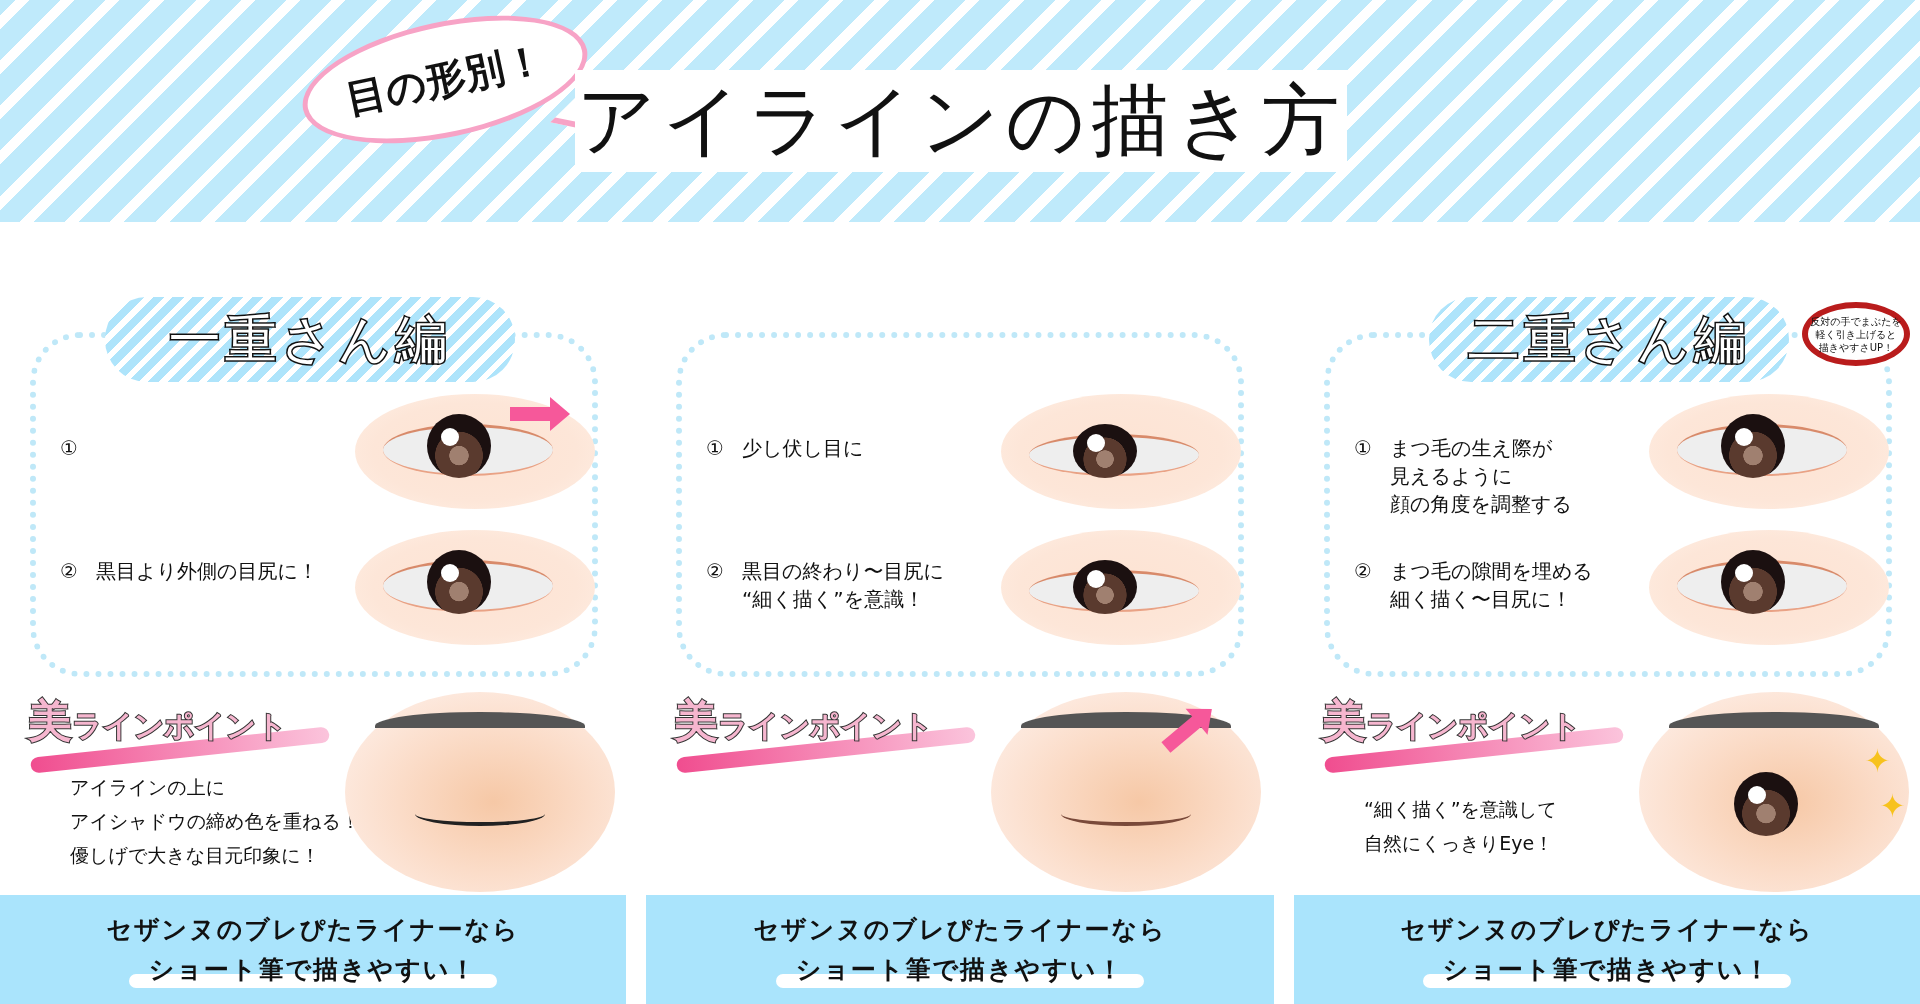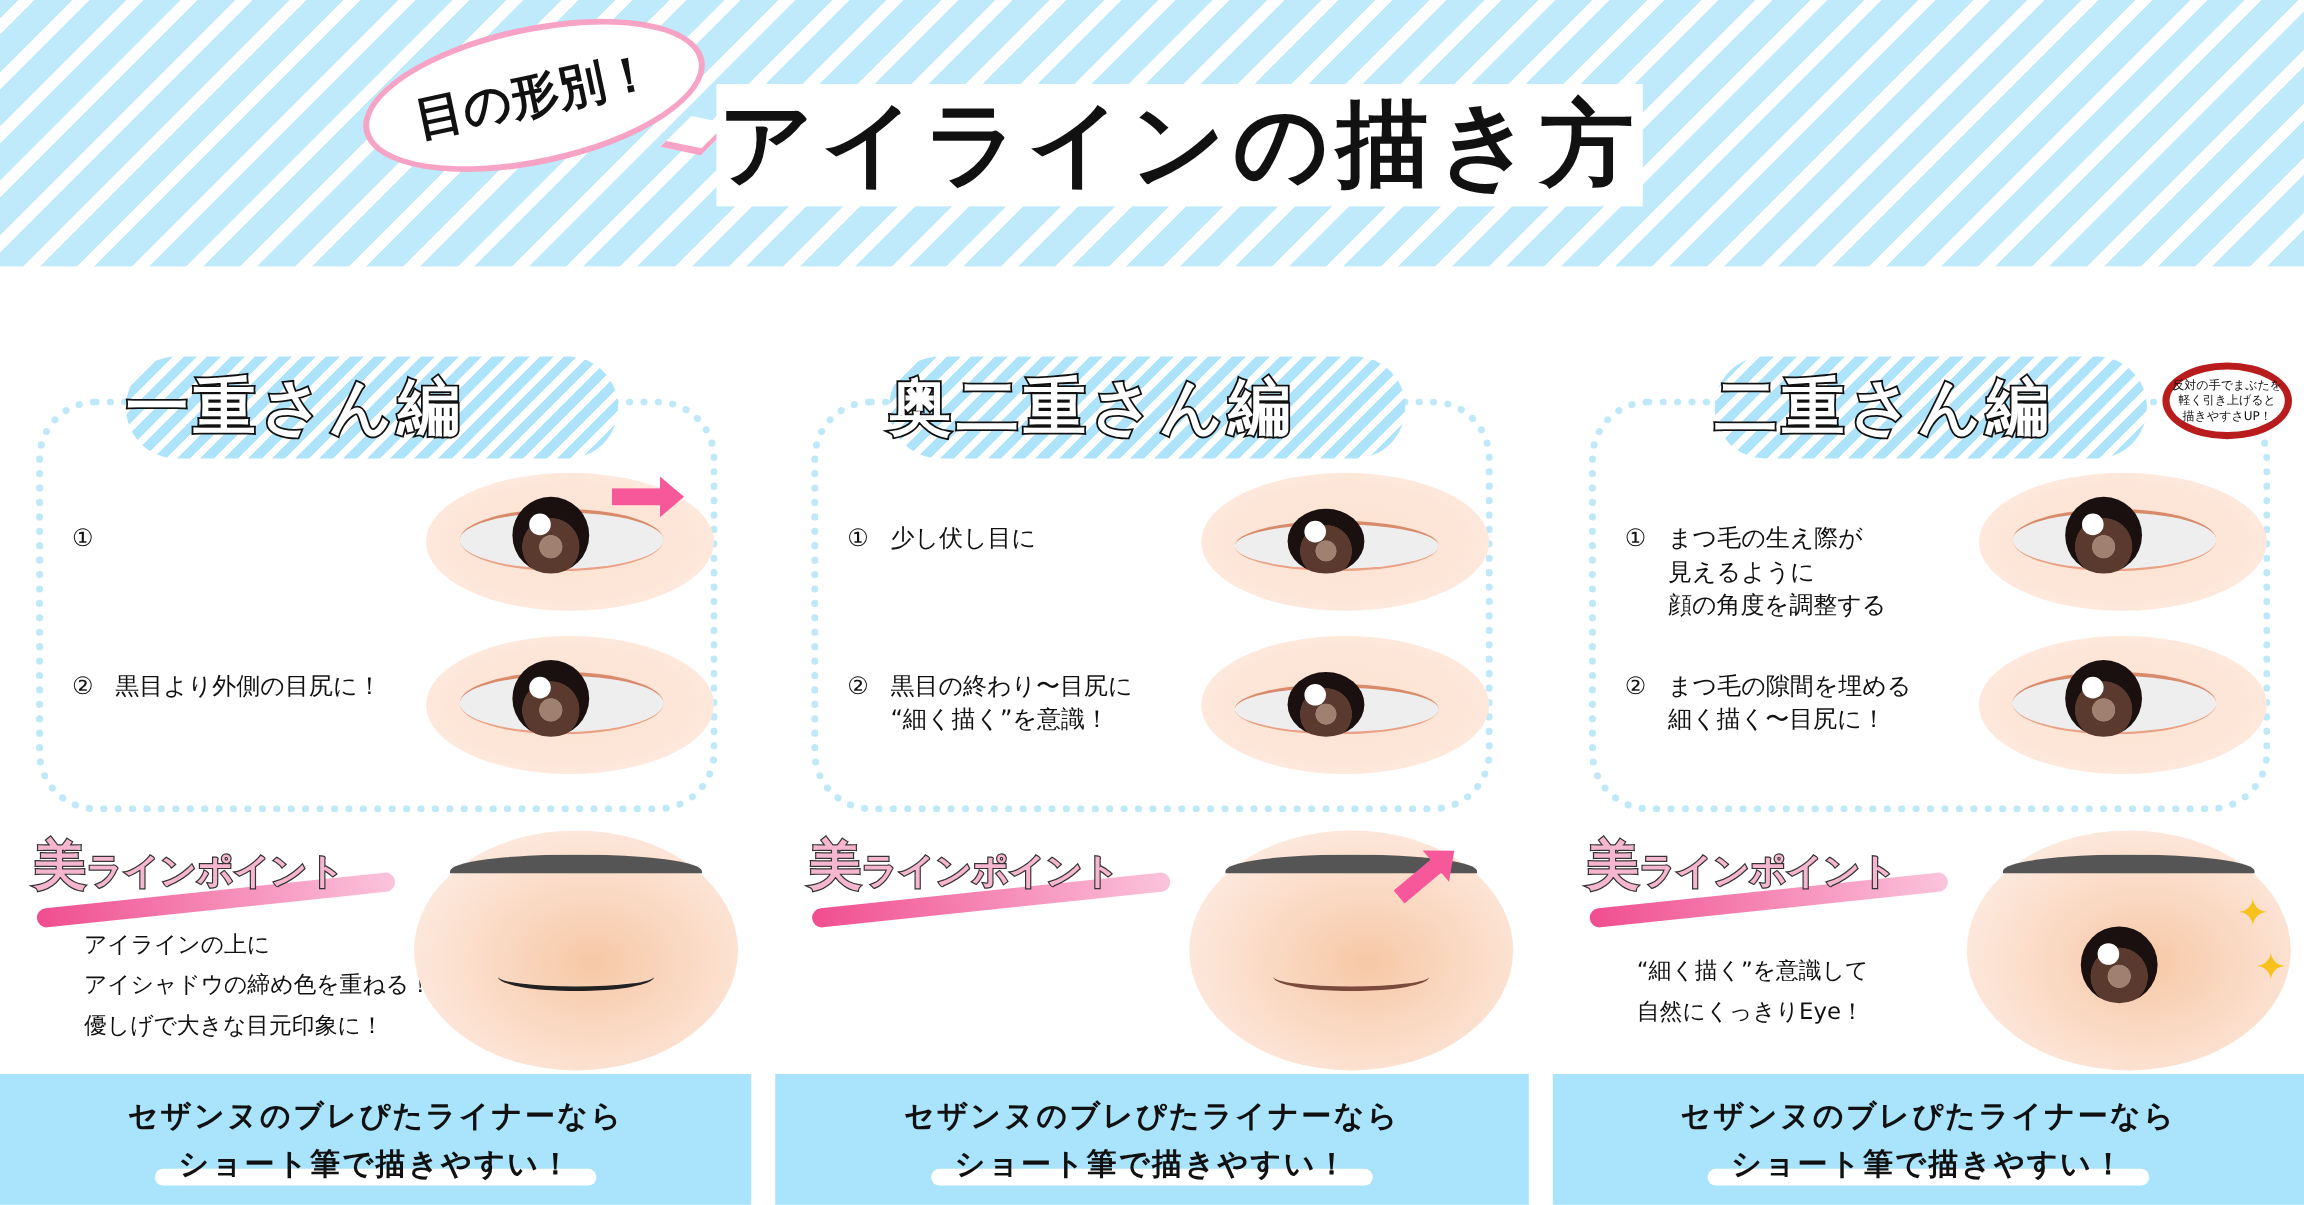--- a/index.html
+++ b/index.html
@@ -1,28 +1,28 @@
 <!DOCTYPE html>
 <html><head>
 <meta charset="utf-8">
 <style>
   *{box-sizing:border-box;margin:0;padding:0}
   body{width:1920px;height:1004px;overflow:hidden;background:#fff;font-family:"DejaVu Sans","Liberation Sans",sans-serif;color:#111;position:relative}
   .header{position:absolute;left:0;top:0;width:1920px;height:222px;
     background:repeating-linear-gradient(-45deg,#bfeafb 0 22px,#ffffff 22px 32px)}
-  .title-box{position:absolute;left:597px;top:70px;width:772px;height:102px;background:#fff;
-    display:flex;align-items:center;justify-content:center;font-size:78px;font-weight:bold;letter-spacing:6px}
+  .title-box{position:absolute;left:575px;top:70px;width:772px;height:102px;background:#fff;
+    display:flex;align-items:center;justify-content:center;font-size:78px;font-weight:normal;letter-spacing:6px}
   .bubble{position:absolute;left:300px;top:22px;width:290px;height:115px;background:#fff;border:5px solid #f7a3c6;
     border-radius:50%;transform:rotate(-12deg);display:flex;align-items:center;justify-content:center;font-size:40px;font-weight:bold}
   .bubble-tail{position:absolute;left:560px;top:100px;width:40px;height:26px;background:#fff;border-right:5px solid #f7a3c6;border-bottom:5px solid #f7a3c6;transform:skewX(-40deg) rotate(10deg)}
   .col{position:absolute;top:222px;width:628px;height:782px}
   .card{position:absolute;left:30px;top:110px;width:568px;height:345px;border:6px dotted #bfe8f8;border-radius:50px}
   .pill{position:absolute;left:105px;top:75px;width:410px;height:85px;border-radius:42px;
     background:repeating-linear-gradient(-45deg,#aee4fb 0 8px,#fff 8px 14px);
-    display:flex;align-items:center;justify-content:flex-start;font-size:52px;font-weight:bold;color:#fff;
+    display:flex;align-items:center;justify-content:center;font-size:52px;font-weight:normal;color:#fff;
     -webkit-text-stroke:3px #111;paint-order:stroke fill;letter-spacing:4px}
   .step{position:absolute;left:60px;font-size:20px;line-height:28px;display:flex;gap:14px}
   .step .num{width:22px}
   .eye{position:absolute;width:240px;height:115px;border-radius:50%;background:radial-gradient(ellipse at center,#fde3d3 0%,#fde6d8 60%,#fff0e6 100%)}
   .eye .sclera{position:absolute;left:28px;top:30px;width:170px;height:52px;border-radius:50%;background:#eee;border-top:3px solid #d88a6a;border-bottom:2px solid #e9a285}
   .eye .iris{position:absolute;left:72px;top:20px;width:64px;height:64px;border-radius:50%;background:radial-gradient(circle at 50% 65%,#a08070 0 18%,#5a3a2e 19% 45%,#1b1010 46%)}
   .eye .hl{position:absolute;left:86px;top:34px;width:18px;height:18px;border-radius:50%;background:#fff}
   .arrow{position:absolute;width:42px;height:14px;background:#f6589a}
   .arrow:after{content:"";position:absolute;right:-18px;top:-10px;border-left:20px solid #f6589a;border-top:17px solid transparent;border-bottom:17px solid transparent}
   .point-title{position:absolute;left:28px;top:470px;font-size:44px;font-weight:bold;color:#f6b6cf;-webkit-text-stroke:2px #333;paint-order:stroke fill}
@@ -91,23 +91,20 @@
       <div class="lid"></div>
     </div>
   <div class="banner">
     <div>セザンヌのブレぴたライナーなら</div>
     <div class="line2"><span>ショート筆で描きやすい！</span></div>
   </div>
 </div>
 
 <div class="col" style="left:646px">
   <div class="card"></div>
-  <div class="pill" style="left:95px;width:430px">
-      <span>奥二重さん編</span>
-    </div>
   <div class="step" style="top:212px;white-space:pre-line">
     <span class="num">①</span>
     <span>少し伏し目に</span>
   </div>
   <div class="step" style="top:335px;white-space:pre-line">
     <span class="num">②</span>
     <span>黒目の終わり〜目尻に
 “細く描く”を意識！</span>
   </div>
   <div class="eye" style="left:355px;top:172px">

